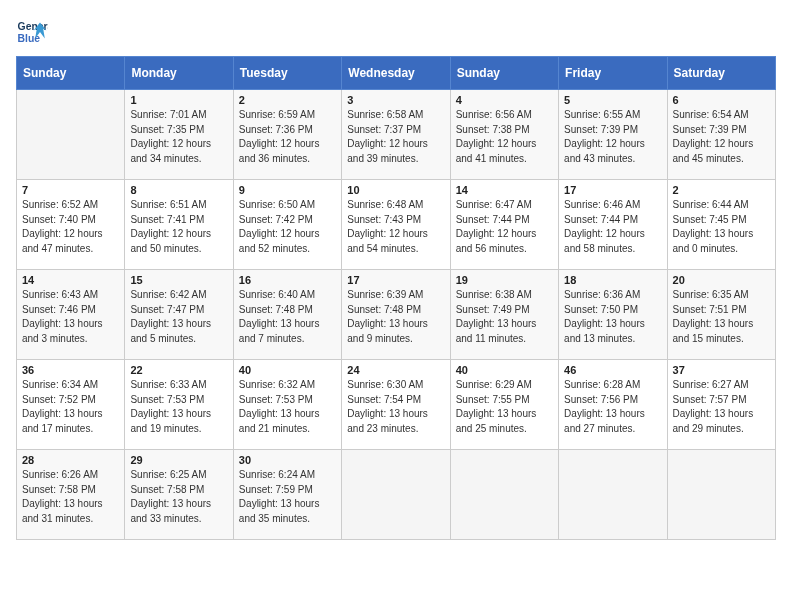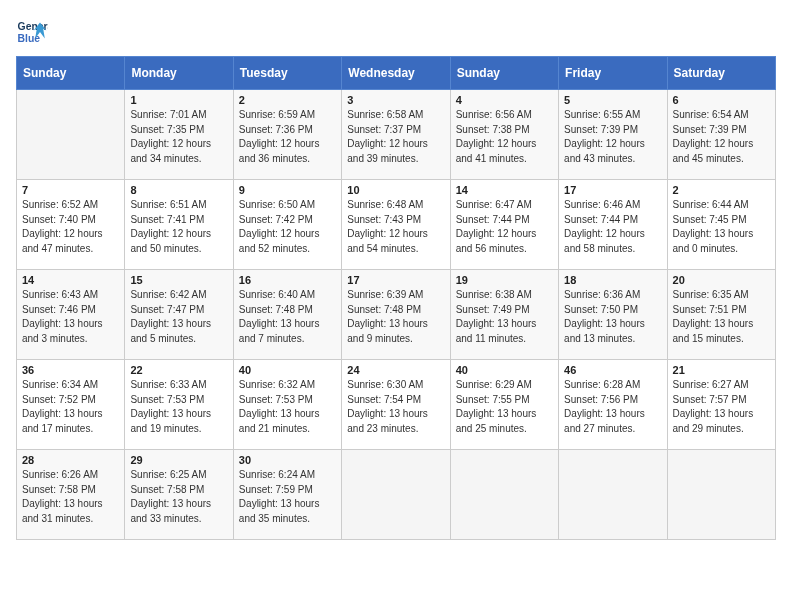--- a/index.html
+++ b/index.html
@@ -217,21 +217,21 @@
         </td>
         <td>
           <span class="day-num">40</span>
           <div class="day-info">Sunrise: 6:29 AM<br>Sunset: 7:55 PM<br>Daylight: 13 hours<br>and 25 minutes.</div>
         </td>
         <td>
           <span class="day-num">46</span>
           <div class="day-info">Sunrise: 6:28 AM<br>Sunset: 7:56 PM<br>Daylight: 13 hours<br>and 27 minutes.</div>
         </td>
         <td>
-          <span class="day-num">21</span>
+          <span class="day-num">37</span>
           <div class="day-info">Sunrise: 6:27 AM<br>Sunset: 7:57 PM<br>Daylight: 13 hours<br>and 29 minutes.</div>
         </td>
       </tr>
       <tr>
         <td>
           <span class="day-num">28</span>
           <div class="day-info">Sunrise: 6:26 AM<br>Sunset: 7:58 PM<br>Daylight: 13 hours<br>and 31 minutes.</div>
         </td>
         <td>
           <span class="day-num">29</span>

